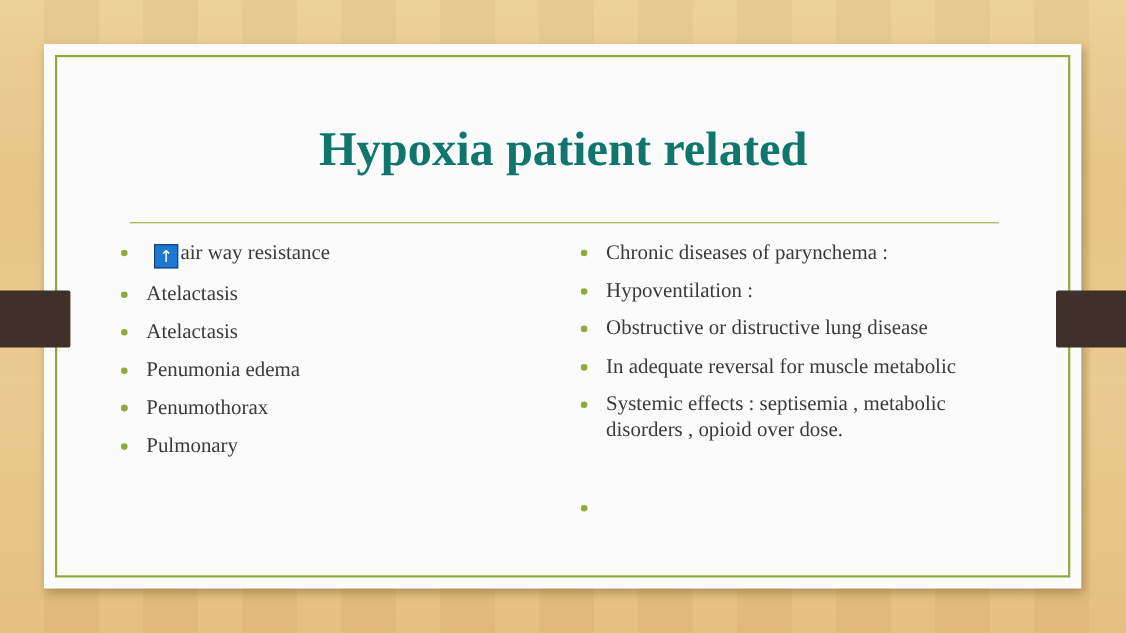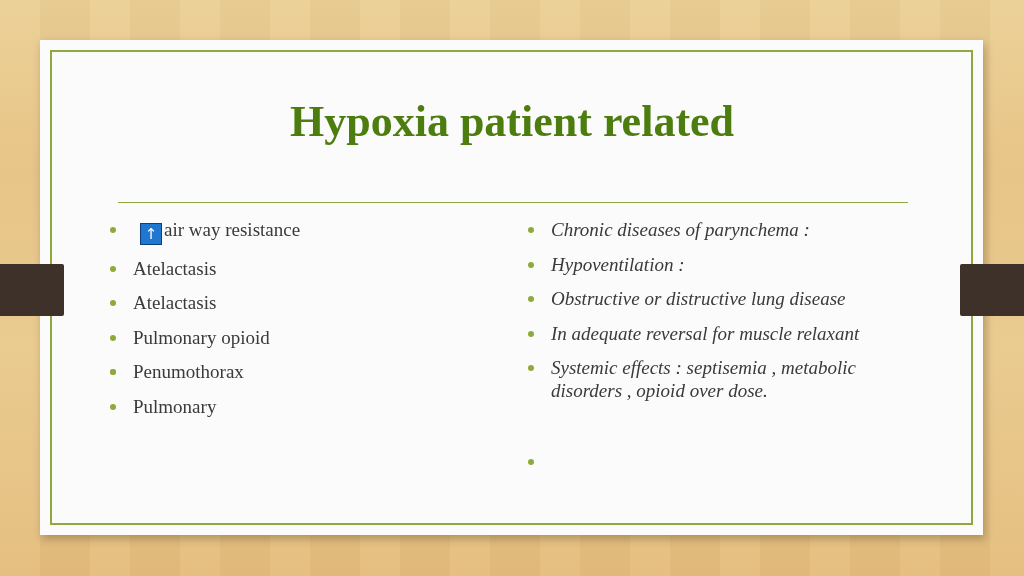--- a/index.html
+++ b/index.html
@@ -20,29 +20,29 @@
   .inner-border {
     position:absolute; left:10px; top:10px; right:10px; bottom:10px;
     border:2px solid #8faa3c;
   }
   .side-tab {
     position:absolute; top:264px; height:52px; background:#3d3129;
   }
   .side-tab.left { left:0; width:64px; border-radius:0 2px 2px 0; }
   .side-tab.right { right:0; width:64px; border-radius:2px 0 0 2px; }
   .title {
-    position:absolute; left:0; right:0; top:96px;
-    text-align:center; font-size:44px; font-weight:bold; color:#4d7c0f;
+    position:absolute; left:0; right:0; top:110px;
+    text-align:center; font-size:44px; font-weight:bold; color:#0f766e;
   }
   .rule {
     position:absolute; left:118px; width:790px; top:202px; height:1px; background:#8faa3c;
   }
   .col { position:absolute; top:218px; list-style:none; margin:0; padding:0; font-size:19px; color:#3a3a3a; }
   .col.left { left:110px; width:360px; }
-  .col.right { left:528px; width:370px;font-style:italic; }
+  .col.right { left:528px; width:370px; }
   .item { position:relative; padding-left:23px; line-height:23px; margin-bottom:11.5px; }
   .bullet {
     position:absolute; left:0; top:9px; width:6px; height:6px; border-radius:50%; background:#8faa3c;
   }
   .arrow-box {
     display:inline-block; width:20px; height:20px; background:#1f77d0; border:1px solid #0e3f7a;
     color:#fff; text-align:center; line-height:20px; font-size:15px; vertical-align:-3px;
     margin-left:7px; margin-right:2px; font-family:"DejaVu Sans", sans-serif;
   }
   .empty-item { position:absolute; left:528px; top:450px; width:30px; height:20px; }
@@ -70,21 +70,21 @@
   <li class="item">
     <span class="bullet"></span>
     <span>Atelactasis</span>
   </li>
   <li class="item">
     <span class="bullet"></span>
     <span>Atelactasis</span>
   </li>
   <li class="item">
     <span class="bullet"></span>
-    <span>Pulmonary opioid</span>
+    <span>Penumonia edema</span>
   </li>
   <li class="item">
     <span class="bullet"></span>
   </li>
   <li class="item">
     <span class="bullet"></span>
     <span>Penumothorax</span>
   </li>
   <li class="item">
     <span class="bullet"></span>
@@ -100,21 +100,21 @@
   <li class="item">
     <span class="bullet"></span>
     <span>Hypoventilation :</span>
   </li>
   <li class="item">
     <span class="bullet"></span>
     <span>Obstructive or distructive lung disease</span>
   </li>
   <li class="item">
     <span class="bullet"></span>
-    <span>In adequate reversal  for muscle relaxant</span>
+    <span>In adequate reversal  for muscle metabolic</span>
   </li>
   <li class="item">
     <span class="bullet"></span>
     <span>Systemic effects : septisemia , metabolic disorders , opioid over dose.</span>
   </li>
 </ul>
 
 <div class="empty-item">
   <span class="bullet"></span>
   <span></span>

